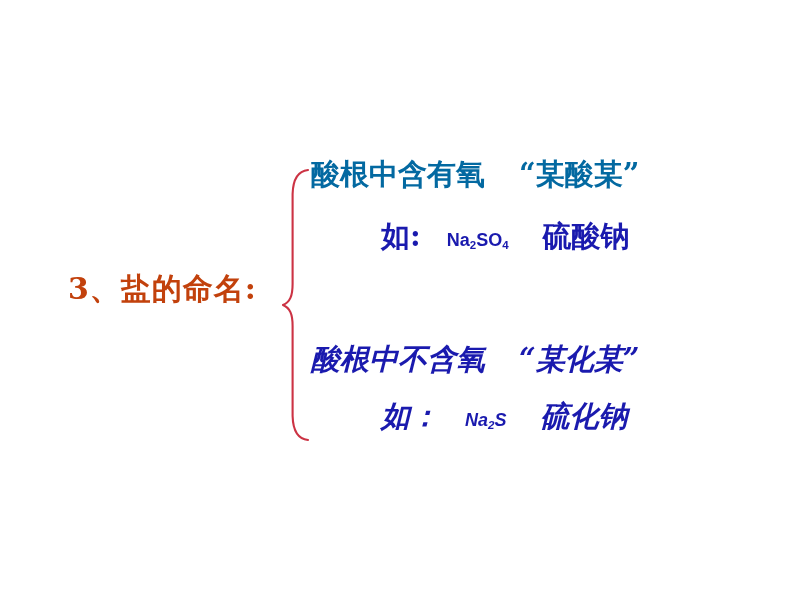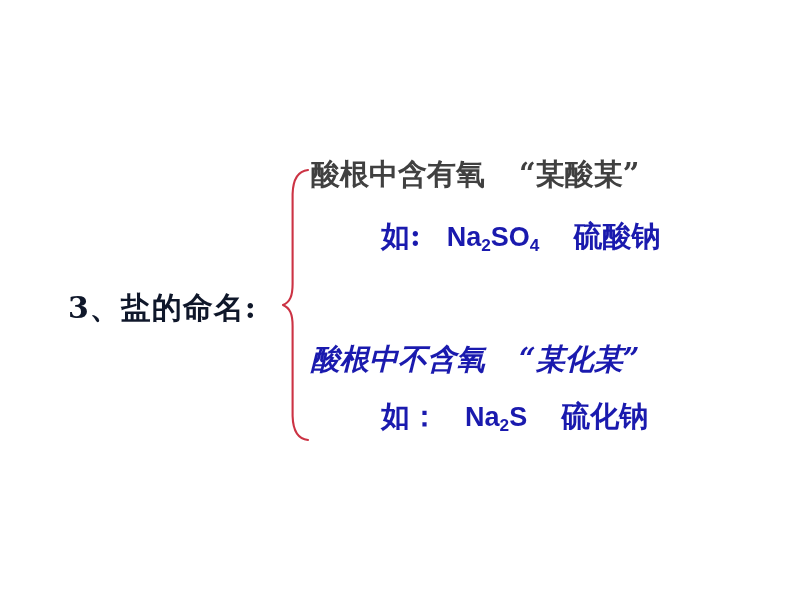--- a/index.html
+++ b/index.html
@@ -39,67 +39,67 @@
     font-size: 29px;
     line-height: 1;
     white-space: nowrap;
   }
   .branch-line .gap { display: inline-block; width: 34px; }
   .branch-line .gap-sm { display: inline-block; width: 26px; }
 
   .formula {
     font-family: "Liberation Sans", "DejaVu Sans", sans-serif;
     font-weight: bold;
-    font-size: 27px;
+    font-size: 18px;
     letter-spacing: 0px;
   }
   .formula sub {
     font-size: 0.64em;
     vertical-align: baseline;
     position: relative;
     bottom: -0.28em;
     font-weight: bold;
   }
 
   .l1 { left: 311px; top: 160px; }
   .l2 { left: 381px; top: 222px; }
   .l3 { left: 311px; top: 345px; font-style: italic; }
-  .l4 { left: 381px; top: 402px; }
+  .l4 { left: 381px; top: 402px; font-style: italic; }
 
   
   .brace {
     position: absolute;
     left: 278px;
     top: 166px;
     width: 34px;
     height: 278px;
     pointer-events: none;
   }
   .brace svg { display: block; width: 100%; height: 100%; overflow: visible; }
 </style>
 </head>
 <body>
 
 <div id="slide" style="background: rgb(255, 255, 255);">
 
-  <div class="heading" style="color: #0f172a; margin-top: 19px;">3、盐的命名:</div>
+  <div class="heading" style="color: #c2410c;">3、盐的命名:</div>
 
   <div class="brace">
     <svg viewBox="0 0 34 278" preserveAspectRatio="none" aria-hidden="true">
       <path d="M 30 4
                C 20 5, 15 14, 14.6 28
                L 14.6 118
                C 14.6 130, 12 136, 5 139
                C 12 142, 14.6 148, 14.6 160
                L 14.6 250
                C 15 264, 20 273, 30 274" fill="none" stroke="#CC3344" stroke-width="2.1" stroke-linecap="round" stroke-linejoin="round"></path>
     </svg>
   </div>
 
-  <div class="branch-line l1" style="color: #404040;">
+  <div class="branch-line l1" style="color: #0369a1;">
     <span>酸根中含有氧</span><span class="gap"></span><span>“某酸某”</span>
   </div>
 
   <div class="branch-line l2" style="color: rgb(26, 26, 174);">
     <span>如:</span><span class="gap-sm"></span><span class="formula"><span>Na</span><sub>2</sub><span>SO</span><sub>4</sub></span><span class="gap"></span><span>硫酸钠</span>
   </div>
 
   <div class="branch-line l3" style="color: rgb(26, 26, 174);">
     <span>酸根中不含氧</span><span class="gap"></span><span>“某化某”</span>
   </div>

